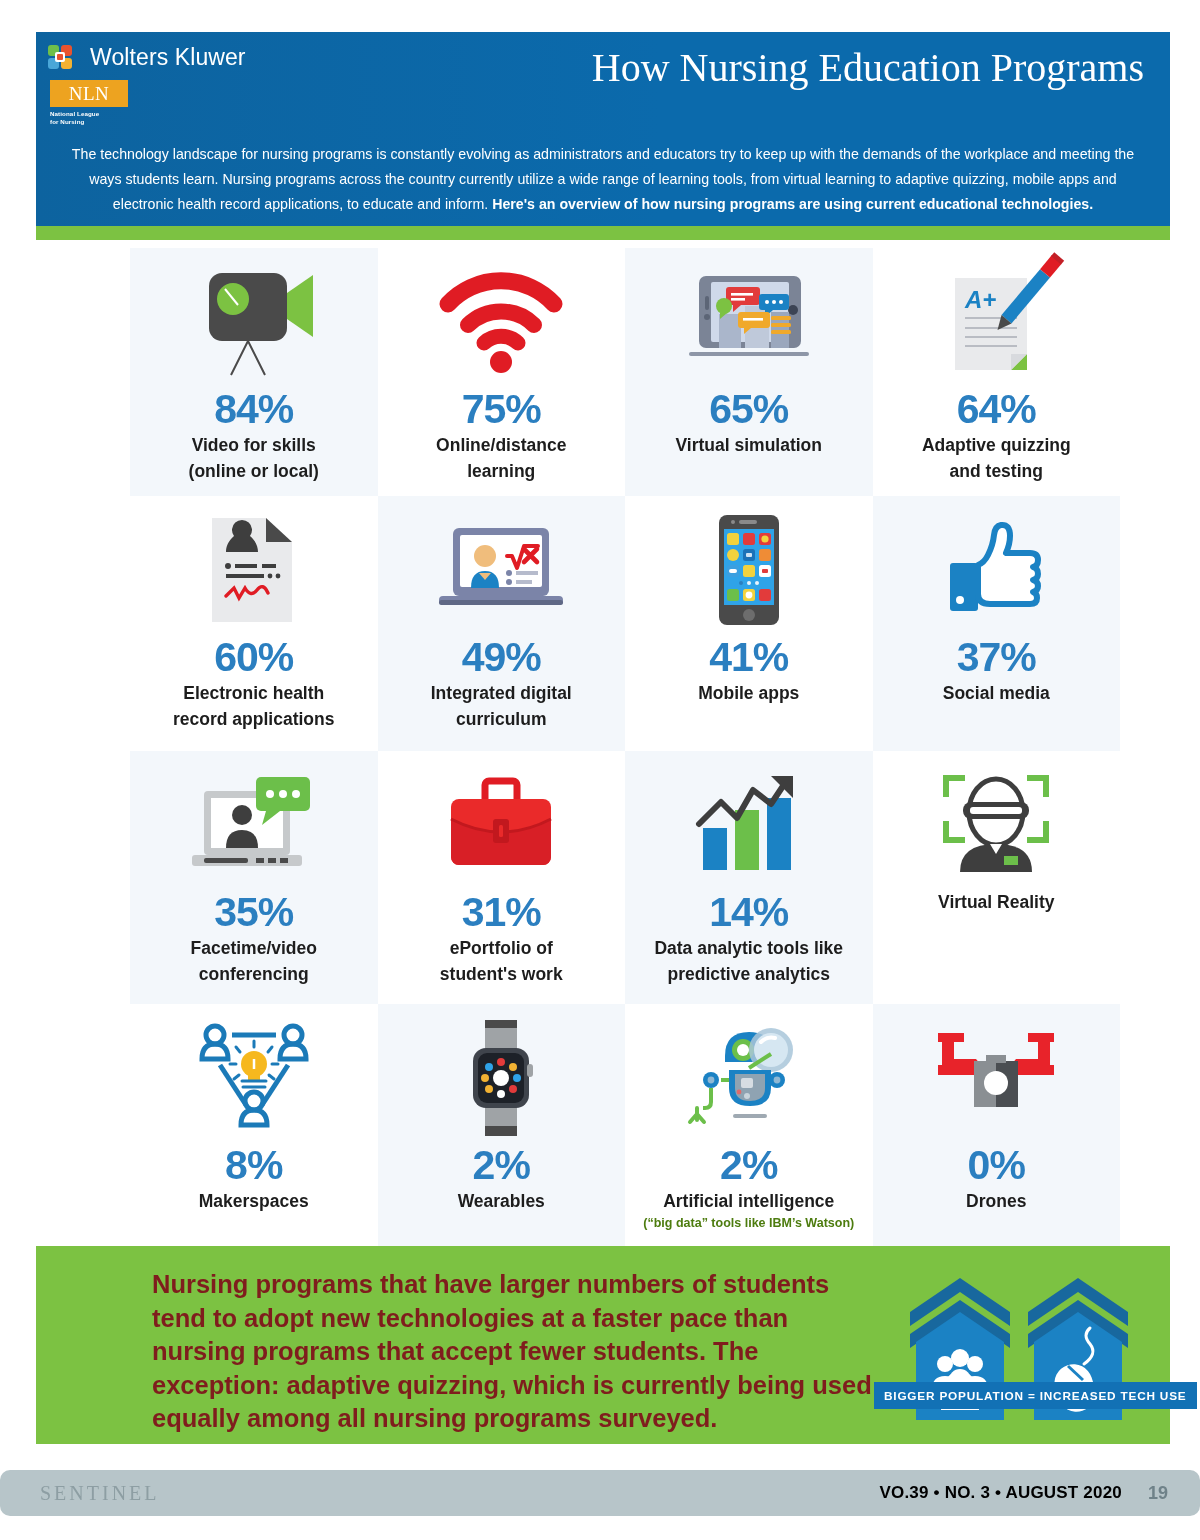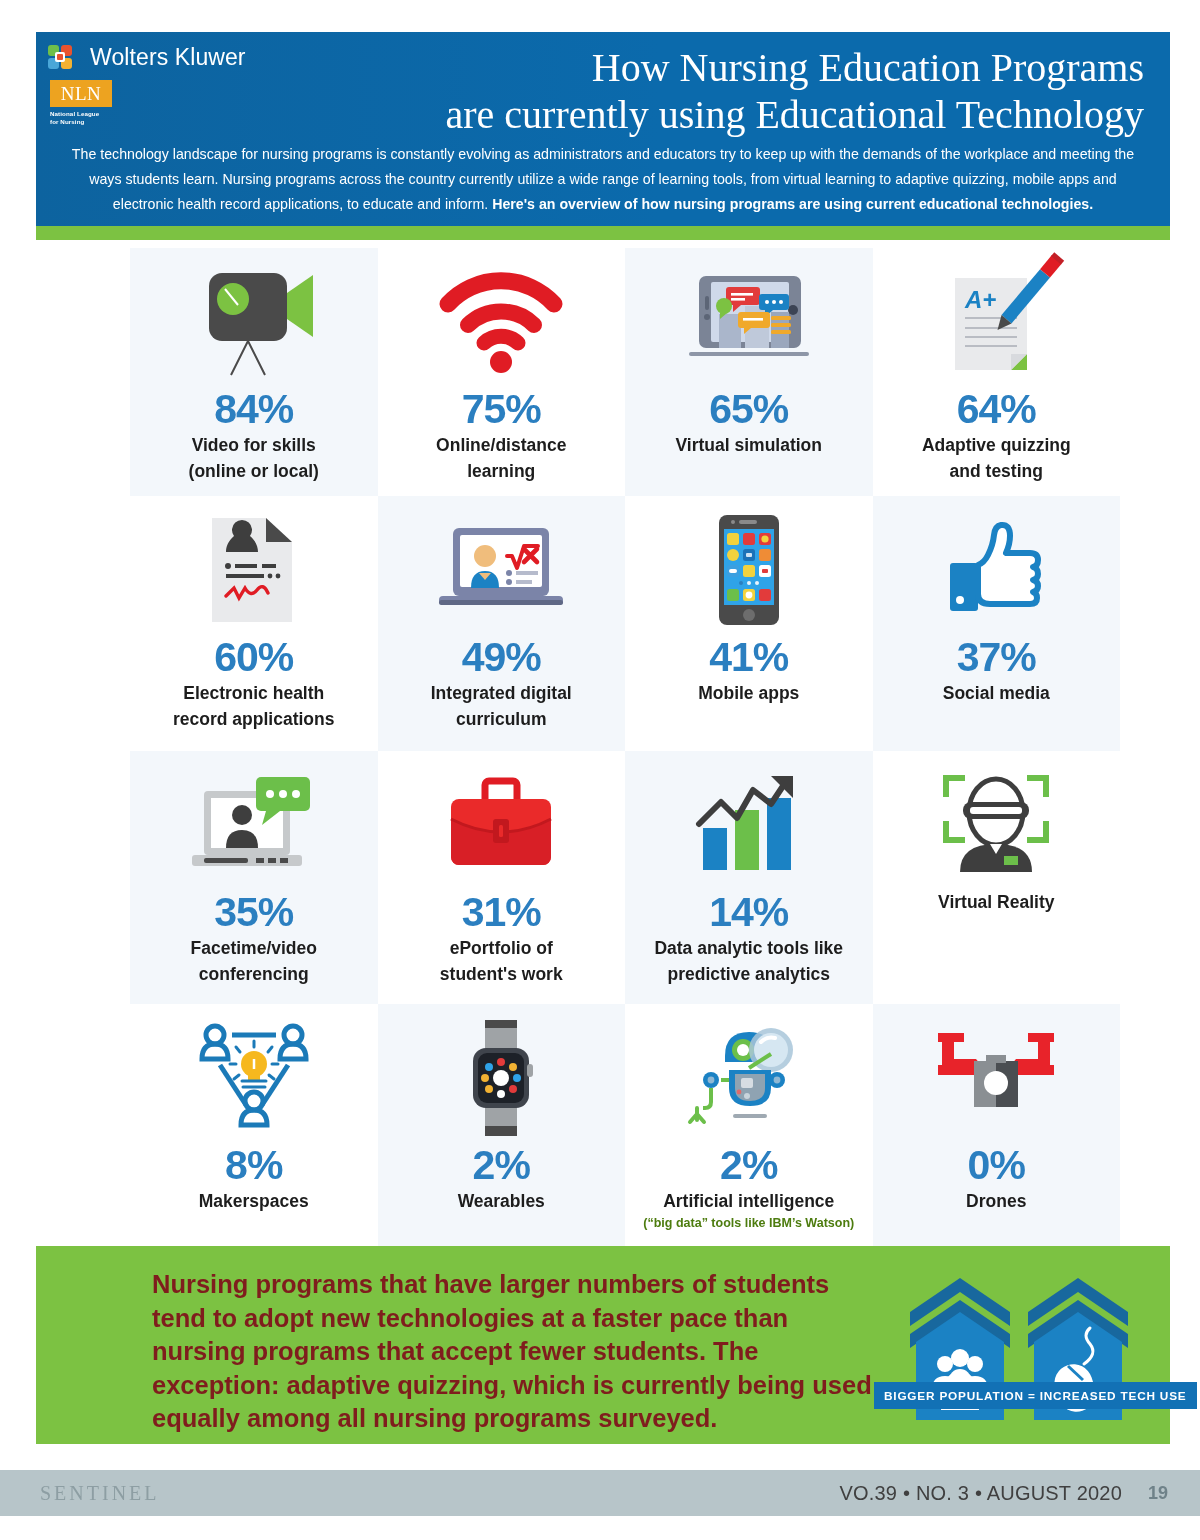--- a/index.html
+++ b/index.html
@@ -17,21 +17,21 @@
     left: 36px; top: 32px;
     width: 1134px; height: 194px;
     background: #0a68a8;
     background: linear-gradient(90deg,#0d639f 0%, #0b6aac 55%, #0b6aac 100%);
   }
   .wk-logo { position: absolute; left: 12px; top: 12px; display: flex; align-items: center; gap: 16px; }
   .wk-mark { width: 26px; height: 26px; position: relative; }
   .wk-name { color: #fff; font-size: 23px; letter-spacing: .1px; font-weight: 400; }
 
   .nln-logo { position: absolute; left: 14px; top: 48px; width: 82px; }
-  .nln-box { width: 62px; height: 27px; background: #eda320; display:flex; align-items:center; justify-content:center; }
+  .nln-box { width: 78px; height: 27px; background: #eda320; display:flex; align-items:center; justify-content:center; }
   .nln-box span { color: #fff; font-family:"Liberation Serif",serif; font-size: 19px; letter-spacing: .5px; }
   .nln-sub { margin-top: 3px; color:#ffffff; font-size: 6.2px; line-height: 8px; font-weight: bold; letter-spacing:.1px;}
 
   .title-wrap { position: absolute; right: 26px; top: 12px; width: 900px; text-align: right; }
   .title-line { font-family: "Liberation Serif", serif; color: #ffffff; font-size: 40px; line-height: 47px; font-weight: 400; }
 
   .intro { position: absolute; left: 24px; right: 24px; top: 110px; text-align: center; }
   .intro p { color: #ffffff; font-size: 14.2px; line-height: 25px; font-weight: 400; }
   .intro b { font-weight: bold; }
 
@@ -73,28 +73,28 @@
     background: #1271b5; color: #ffffff;
     font-size: 11.8px; font-weight: bold; letter-spacing: .8px;
     padding: 7px 10px 6px;
     white-space: nowrap;
   }
 
   
   .footer {
     position: absolute; left: 0; top: 1470px; width: 1200px; height: 46px;
     background: #b7c5c9;
-    display: flex; align-items: center;
+    display: flex; align-items: center; border-radius: 10px;
   }
   .footer-brand {
     margin-left: 40px; color: #8d9ea3;
     font-family: "Liberation Serif", serif; font-size: 20px; letter-spacing: 3px;
   }
   .footer-right { margin-left: auto; display: flex; align-items: center; }
-  .footer-issue { color: #404040; font-size: 20px; font-weight: normal; letter-spacing: .2px; }
+  .footer-issue { color: #000000; font-size: 17px; font-weight: bold; letter-spacing: .2px; }
   .footer-page { color: #6f8289; font-size: 18px; font-weight: bold; margin: 0 32px 0 26px; }
 
   svg { display: block; overflow: visible; }
 </style>
 </head>
 <body>
 
 <div class="header">
 
   <div class="wk-logo">
@@ -116,21 +116,20 @@
       <span>NLN</span>
     </div>
     <div class="nln-sub">
       <div>National League</div>
       <div>for Nursing</div>
     </div>
   </div>
 
   <div class="title-wrap">
     <div class="title-line">How Nursing Education Programs</div>
-    <div class="title-line">are currently using Educational Technology</div>
   </div>
 
   <div class="intro">
     <p>
       <span>The technology landscape for nursing programs is constantly evolving as administrators and educators try to keep up with the demands of the workplace and meeting the ways students learn. Nursing programs across the country currently utilize a wide range of learning tools, from virtual learning to adaptive quizzing, mobile apps and electronic health record applications, to educate and inform. </span><b>Here's an overview of how nursing programs are using current educational technologies.</b>
     </p>
   </div>
 </div>
 
 <div class="green-rule"></div>

